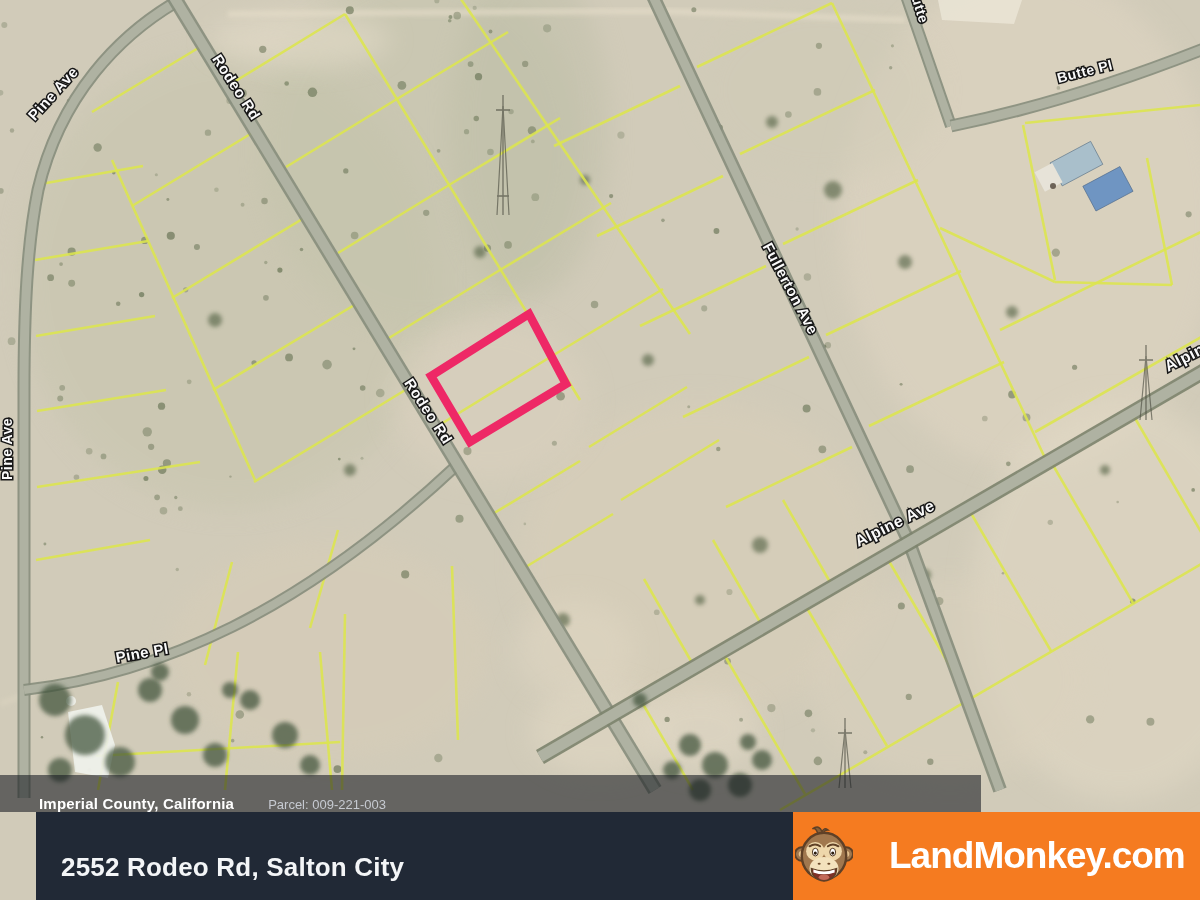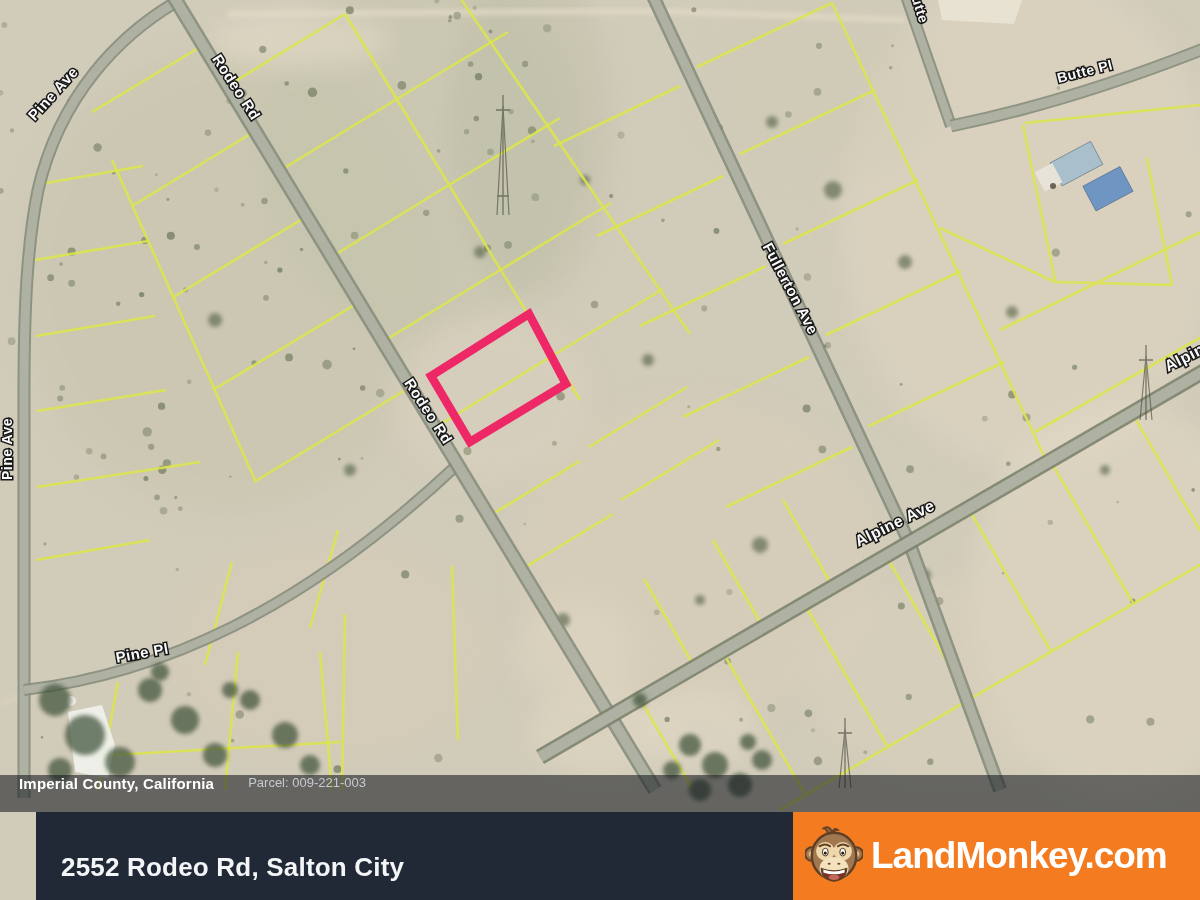--- a/index.html
+++ b/index.html
@@ -2,32 +2,32 @@
 <html><head>
 <meta charset="utf-8">
 <style>
   html,body{margin:0;padding:0;background:#000;}
   .stage{position:relative;width:1200px;height:900px;overflow:hidden;
          font-family:"Liberation Sans",sans-serif;background:#d1cbb9;}
   .stage svg.map{position:absolute;top:0;left:0;}
   .rl{font-family:"Liberation Sans",sans-serif;font-weight:bold;fill:#fbfbfb;
       stroke:#161616;stroke-width:3px;paint-order:stroke;letter-spacing:.5px;
       text-anchor:middle;font-size:15px;}
-  .info-bar{position:absolute;left:0;top:775px;width:1200px;height:37px;
-      background:rgba(22,26,33,.58);display:flex;align-items:flex-start;
-      padding-left:19px;box-sizing:border-box;}
+  .info-bar{position:absolute;left:0;top:775px;width:981px;height:37px;
+      background:rgba(22,26,33,.58);display:flex;align-items:flex-end;
+      padding-left:39px;box-sizing:border-box;}
   .info-county{color:#fff;font-size:15px;font-weight:bold;letter-spacing:.2px;}
   .info-parcel{color:#c6cad1;font-size:13px;margin-left:34px;}
   .address-bar{position:absolute;left:0;top:812px;width:1200px;height:88px;
       background:#212936;margin-left:36px;}
   .address-text{position:absolute;left:25px;top:40px;color:#f3f5f7;
       font-size:26px;font-weight:bold;letter-spacing:.2px;}
   .brand-block{position:absolute;top:812px;left:793px;width:407px;height:88px;
-      display:flex;align-items:center;padding-left:12px;box-sizing:border-box;
-      cursor:pointer;}
+      display:flex;align-items:center;padding-left:2px;box-sizing:border-box;
+      cursor:pointer;gap:28px;}
   .brand-name{color:#fff;font-size:37px;font-weight:bold;letter-spacing:-1px;
       margin-left:8px;white-space:nowrap;}
 </style>
 </head>
 <body>
 
 <div class="stage">
 
   <svg class="map" width="1200" height="900" viewBox="0 0 1200 900">
     <defs>

